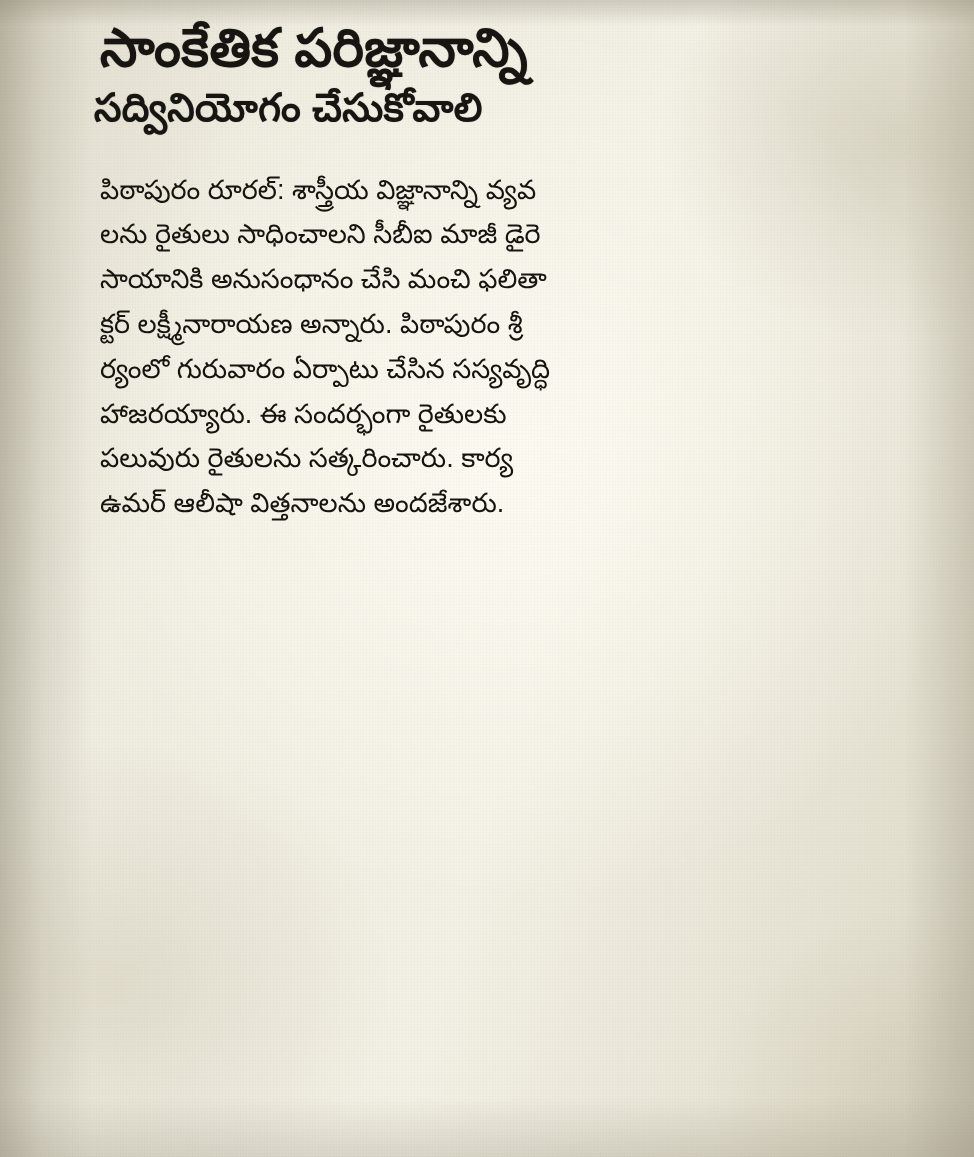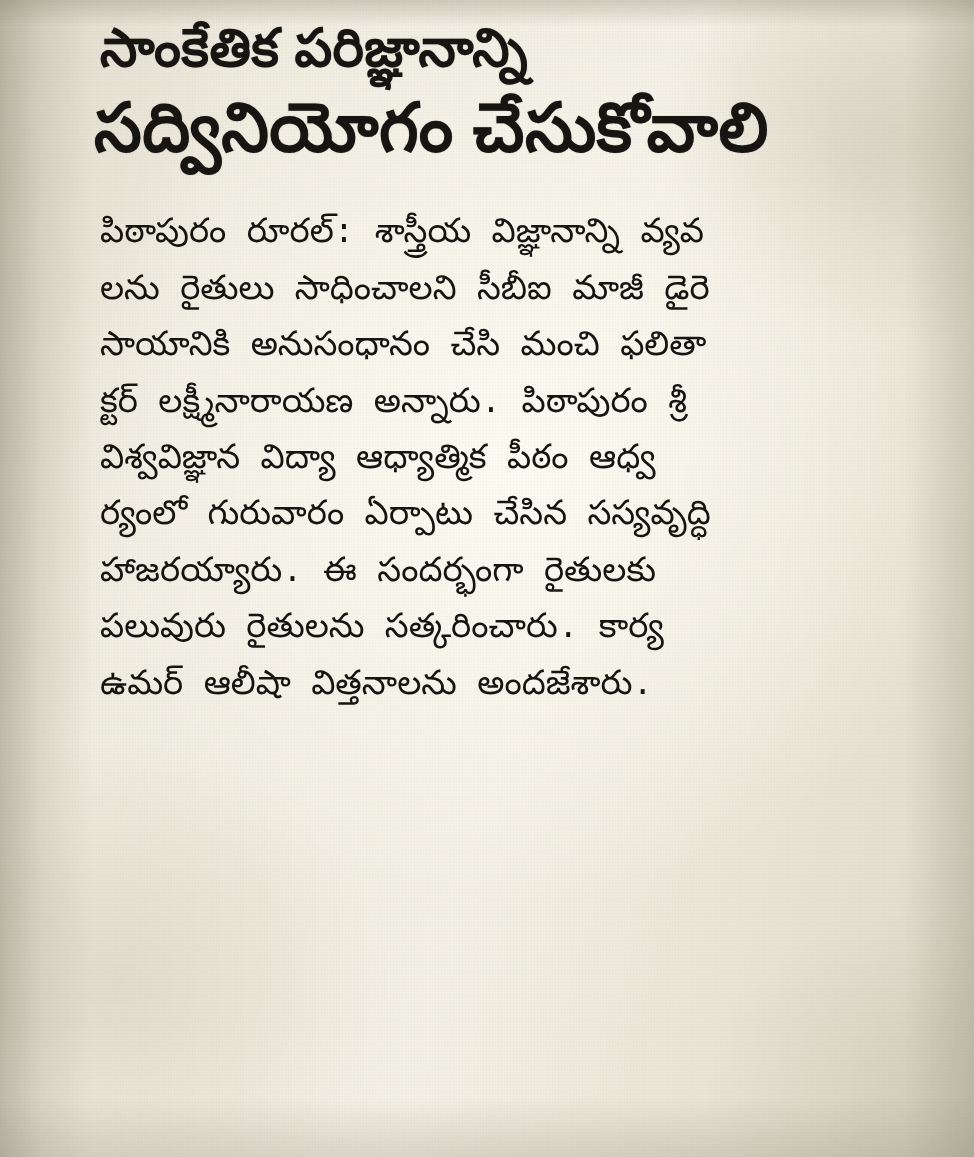--- a/index.html
+++ b/index.html
@@ -82,28 +82,28 @@
     line-height: 1.30;
     letter-spacing: 0.4px;
     margin: 0 0 34px 0;
     text-shadow: 0 0 1px rgba(20,18,14,0.45);
   }
   .headline .line {
     display: block;
     white-space: nowrap;
   }
   .headline .line.second {
-    font-size: 68px;
+    font-size: 39px;
     margin-left: -6px;
   }
 
   .body-text {
-    font-family: Liberation Mono, monospace;
+    font-family: Liberation Sans, sans-serif;
     color: #15140f;
-    font-size: 34px;
+    font-size: 27px;
     line-height: 1.66;
     margin: 0;
     padding-right: 4px;
   }
   .body-text .para {
     margin: 0;
     text-align: justify;
     text-justify: inter-word;
   }
   .body-text .para .ln {
@@ -142,23 +142,20 @@
         <span class="ln spread">
           <span>లను రైతులు సాధించాలని సీబీఐ మాజీ డైరె</span>
         </span>
         <span class="ln spread">
           <span>సాయానికి అనుసంధానం చేసి మంచి ఫలితా</span>
         </span>
         <span class="ln spread">
           <span>క్టర్ లక్ష్మీనారాయణ అన్నారు. పిఠాపురం శ్రీ</span>
         </span>
         <span class="ln spread">
-          <span>విశ్వవిజ్ఞాన విద్యా ఆధ్యాత్మిక పీఠం ఆధ్వ</span>
-        </span>
-        <span class="ln spread">
           <span>ర్యంలో గురువారం ఏర్పాటు చేసిన సస్యవృద్ధి</span>
         </span>
         <span class="ln spread">
           <span>హాజరయ్యారు. ఈ సందర్భంగా రైతులకు</span>
         </span>
         <span class="ln spread">
           <span>పలువురు రైతులను సత్కరించారు. కార్య</span>
         </span>
         <span class="ln spread">
           <span>ఉమర్ ఆలీషా విత్తనాలను అందజేశారు.</span>

